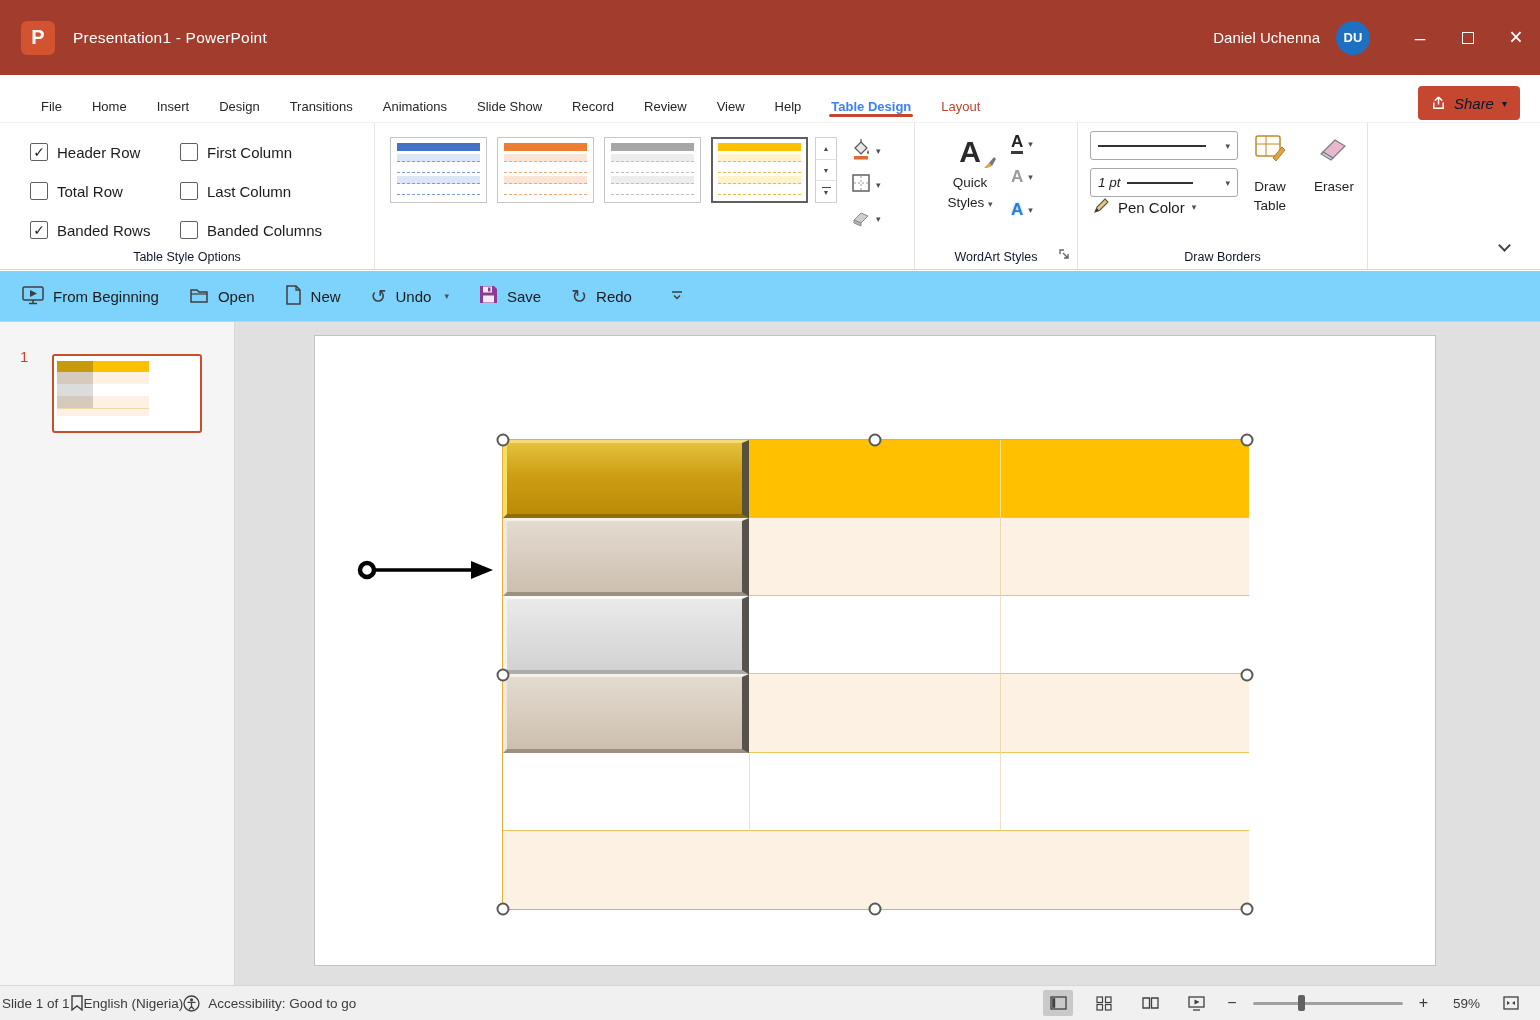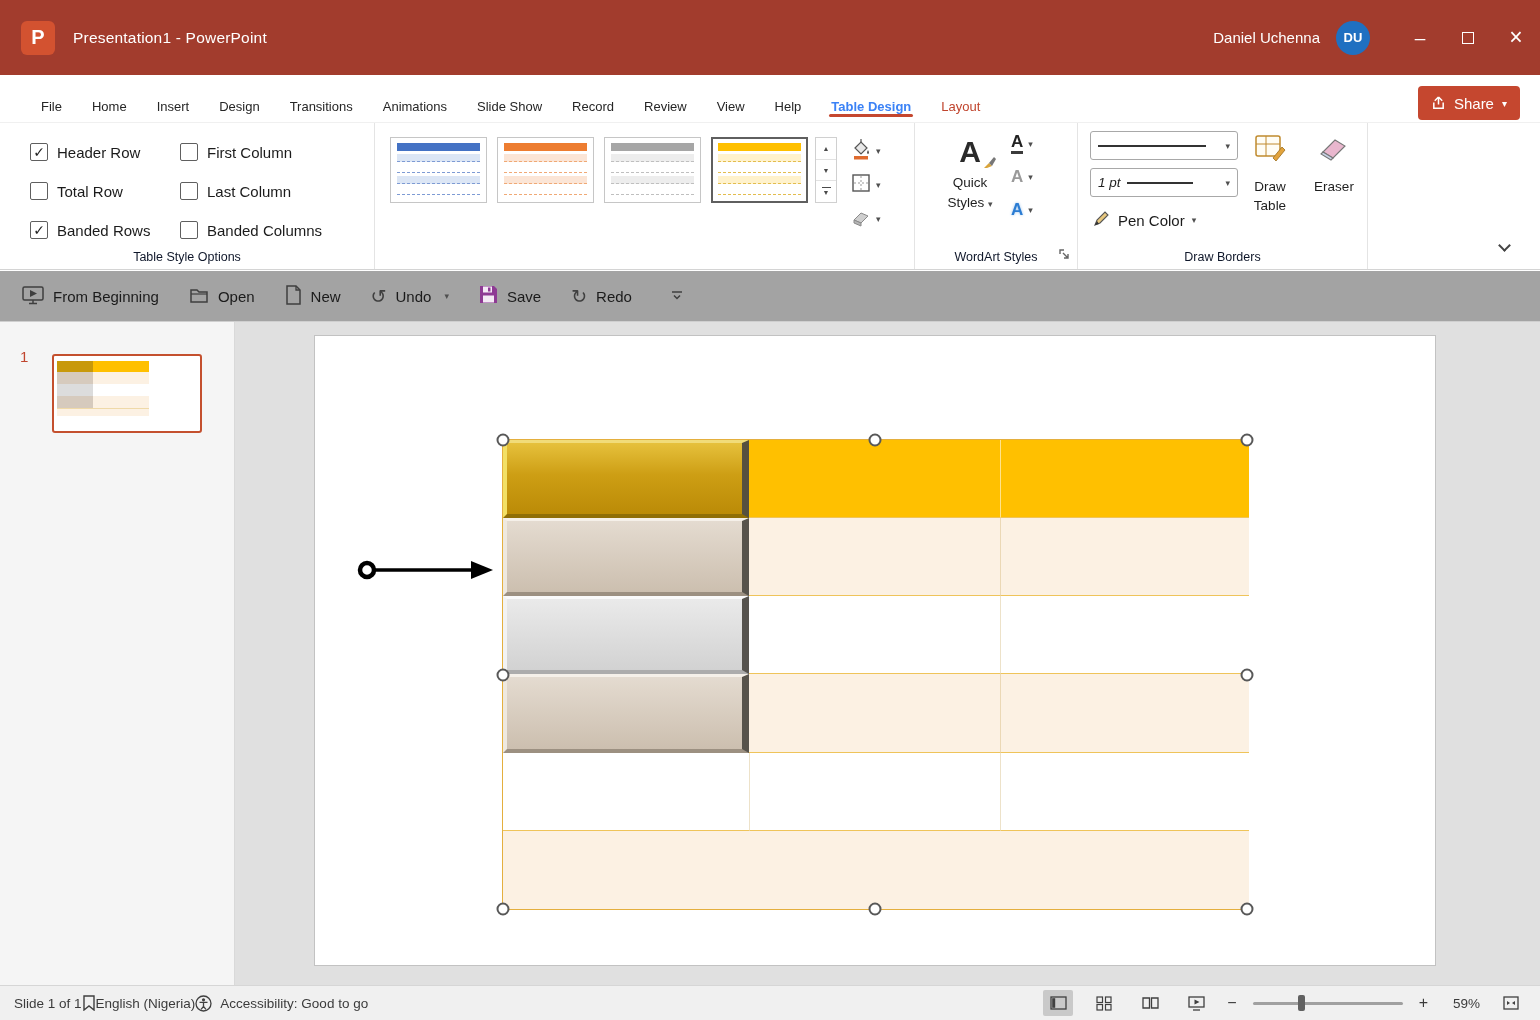--- a/index.html
+++ b/index.html
@@ -19,21 +19,21 @@
   .avatar { width:34px; height:34px; border-radius:50%; background:#1F70C1; color:#fff; font-size:13px; font-weight:bold; display:flex; align-items:center; justify-content:center; margin-right:26px; }
   .win-btn { width:48px; height:75px; display:flex; align-items:center; justify-content:center; color:#fff; font-size:19px; cursor:default; }
   .max-box { width:12px; height:12px; border:1.6px solid #fff; display:inline-block; }
 
   
   .menubar { position:absolute; top:75px; left:0; right:0; height:48px; background:#fff; display:flex; align-items:stretch; padding-left:26px; border-bottom:1px solid #F0F0F0; }
   .tab { padding:8px 15px; font-size:13px; color:#262626; display:flex; align-items:flex-end; position:relative; cursor:default; white-space:nowrap; }
   .tab.active { color:#3b82f6; font-weight:600; }
   .tab.active::after { content:""; position:absolute; left:13px; right:13px; bottom:5px; height:3px; background:#C5472F; border-radius:2px; }
   .tab.contextual { color:#C0452E; }
-  .share-btn { position:absolute; right:20px; top:11px; height:34px; background:#C5472F; border-radius:4px; color:#ffffff; display:flex; align-items:center; gap:8px; padding:0 13px; font-size:15px; cursor:default; }
+  .share-btn { position:absolute; right:20px; top:11px; height:34px; background:#C5472F; border-radius:4px; color:#0f172a; display:flex; align-items:center; gap:8px; padding:0 13px; font-size:15px; cursor:default;font-style:italic; }
   .share-btn .chev { font-size:10px; }
 
   
   .ribbon { position:absolute; top:123px; left:0; right:0; height:147px; background:#fff; border-bottom:1px solid #D4D4D4; display:flex; }
   .rgroup { position:relative; height:100%; border-right:1px solid #E4E4E4; flex:0 0 auto; }
   .rgroup-label { position:absolute; bottom:5px; left:0; right:0; text-align:center; font-size:12.5px; color:#0f172a; white-space:nowrap; }
   .g-options { width:375px; }
   .cb-grid { display:grid; grid-template-columns:150px 190px; row-gap:13px; padding:16px 0 0 30px; }
   .cb-row { display:flex; align-items:center; gap:9px; height:26px; cursor:default; }
   .cb-box { width:18px; height:18px; border:1.6px solid #5F5F5F; border-radius:2px; background:#fff; display:flex; align-items:center; justify-content:center; flex:0 0 auto; }
@@ -70,30 +70,30 @@
   .a-fill { color:#222; border-bottom:3.5px solid #3B3B3B; padding-bottom:1px; }
   .a-outline { color:#9A9A9A; }
   .a-effects { color:#2B7CD3; text-shadow:0 0 3px #9CC3EA; }
   .dialog-launcher { position:absolute; right:7px; bottom:5px; cursor:default; }
 
   .g-borders { width:290px; }
   .pen-dd { position:absolute; left:12px; width:148px; height:29px; border:1px solid #A8A8A8; border-radius:3px; background:#fff; display:flex; align-items:center; justify-content:space-between; padding:0 7px; cursor:default; }
   .pen-dd1 { top:8px; } .pen-dd2 { top:45px; }
   .pen-line { height:2px; background:#333; }
   .pw-text { font-size:13.5px; color:#1F1F1F; margin-right:6px; white-space:nowrap; }
-  .pen-color { position:absolute; left:14px; top:86px; display:flex; align-items:center; gap:7px; font-size:15px; color:#1B1B1B; cursor:default; }
+  .pen-color { position:absolute; left:14px; top:73px; display:flex; align-items:center; gap:7px; font-size:15px; color:#1B1B1B; cursor:default; }
   .big-btn { position:absolute; top:8px; display:flex; flex-direction:column; align-items:center; gap:8px; font-size:13.5px; color:#1F1F1F; text-align:center; cursor:default; line-height:1.45; }
   .bb-draw { left:164px; width:56px; }
   .bb-eraser { left:228px; width:56px; }
   .rgroup-spacer { flex:1; border-right:none; position:relative; }
   .ribbon-collapse { position:absolute; right:30px; bottom:16px; width:12px; height:12px; cursor:default; }
   .ribbon-collapse span { display:block; width:9px; height:9px; border-right:2px solid #444; border-bottom:2px solid #444; transform:rotate(45deg); margin:0 auto; }
 
   
-  .qat { position:absolute; top:271px; left:0; right:0; height:51px; background:#a3a3a3; border-bottom:1px solid #CFCFCF; display:flex; align-items:center; gap:30px; padding-left:22px; font-size:15px; color:#1B1B1B; }
+  .qat { position:absolute; top:271px; left:0; right:0; height:51px; background:#7dd3fc; border-bottom:1px solid #CFCFCF; display:flex; align-items:center; gap:30px; padding-left:22px; font-size:15px; color:#1B1B1B; }
   .qat-item { display:flex; align-items:center; gap:9px; cursor:default; white-space:nowrap; }
   .glyph-icon { font-size:19px; color:#3F3F3F; line-height:1; }
   .undo-chev { font-size:9px; color:#4F4F4F; margin-left:4px; }
 
   
   .workspace { position:absolute; top:322px; left:0; right:0; bottom:35px; }
   .thumbs-panel { position:absolute; left:0; top:0; bottom:0; width:235px; background:#F5F5F5; border-right:1px solid #D9D9D9; }
   .slide-num { position:absolute; left:20px; top:26px; font-size:15px; color:#C0452E; }
   .thumb-card { position:absolute; left:52px; top:32px; width:150px; height:79px; background:#fff; border:2px solid #C4502E; border-radius:3px; cursor:default; }
   .mini-table { position:absolute; left:3px; top:5px; width:92px; display:flex; flex-direction:column; }
@@ -118,21 +118,21 @@
   .bv-tan { background:linear-gradient(180deg,#E4DBD0,#CCBFAF); border-top:3px solid #F5F0E9; border-left:4px solid #EFE9DF; border-bottom:4px solid #9C9081; border-right:7px solid #57534B; }
   .bv-silver { background:linear-gradient(180deg,#EAEAEA,#D2D2D2); border-top:3px solid #FAFAFA; border-left:4px solid #F3F3F3; border-bottom:4px solid #ACACAC; border-right:7px solid #56534E; }
   .hdl { position:absolute; width:13px; height:13px; border-radius:50%; background:#fff; border:2px solid #585858; transform:translate(-50%,-50%); z-index:5; cursor:default; }
   .h-tl{left:0;top:0} .h-tc{left:50%;top:0} .h-tr{left:100%;top:0}
   .h-ml{left:0;top:50%} .h-mr{left:100%;top:50%}
   .h-bl{left:0;top:100%} .h-bc{left:50%;top:100%} .h-br{left:100%;top:100%}
   .arrow-svg { position:absolute; left:38px; top:216px; }
 
   
   .statusbar { position:absolute; left:0; right:0; bottom:0; height:35px; background:#F0F0F0; border-top:1px solid #D6D6D6; display:flex; align-items:center; font-size:13.5px; color:#3B3B3B; }
-  .sb-left { display:flex; align-items:center; padding-left:14px; }
+  .sb-left { display:flex; align-items:center; padding-left:2px; }
   .sb-item { display:flex; align-items:center; gap:8px; white-space:nowrap; cursor:default; }
   .sb-right { margin-left:auto; display:flex; align-items:center; gap:16px; padding-right:14px; }
   .view-btn { width:30px; height:26px; display:flex; align-items:center; justify-content:center; border-radius:2px; cursor:default; }
   .view-btn.selected { background:#C9C9C9; }
   .zoom-track { width:150px; height:3px; background:#A0A0A0; position:relative; border-radius:2px; }
   .zoom-thumb { position:absolute; left:30%; top:-6.5px; width:7px; height:16px; background:#616161; border-radius:2px; cursor:default; }
   .zoom-glyph { font-size:16px; color:#3B3B3B; cursor:default; }
   .zoom-pct { font-size:13.5px; color:#3B3B3B; width:36px; text-align:right; cursor:default; }
 </style>
 </head>

